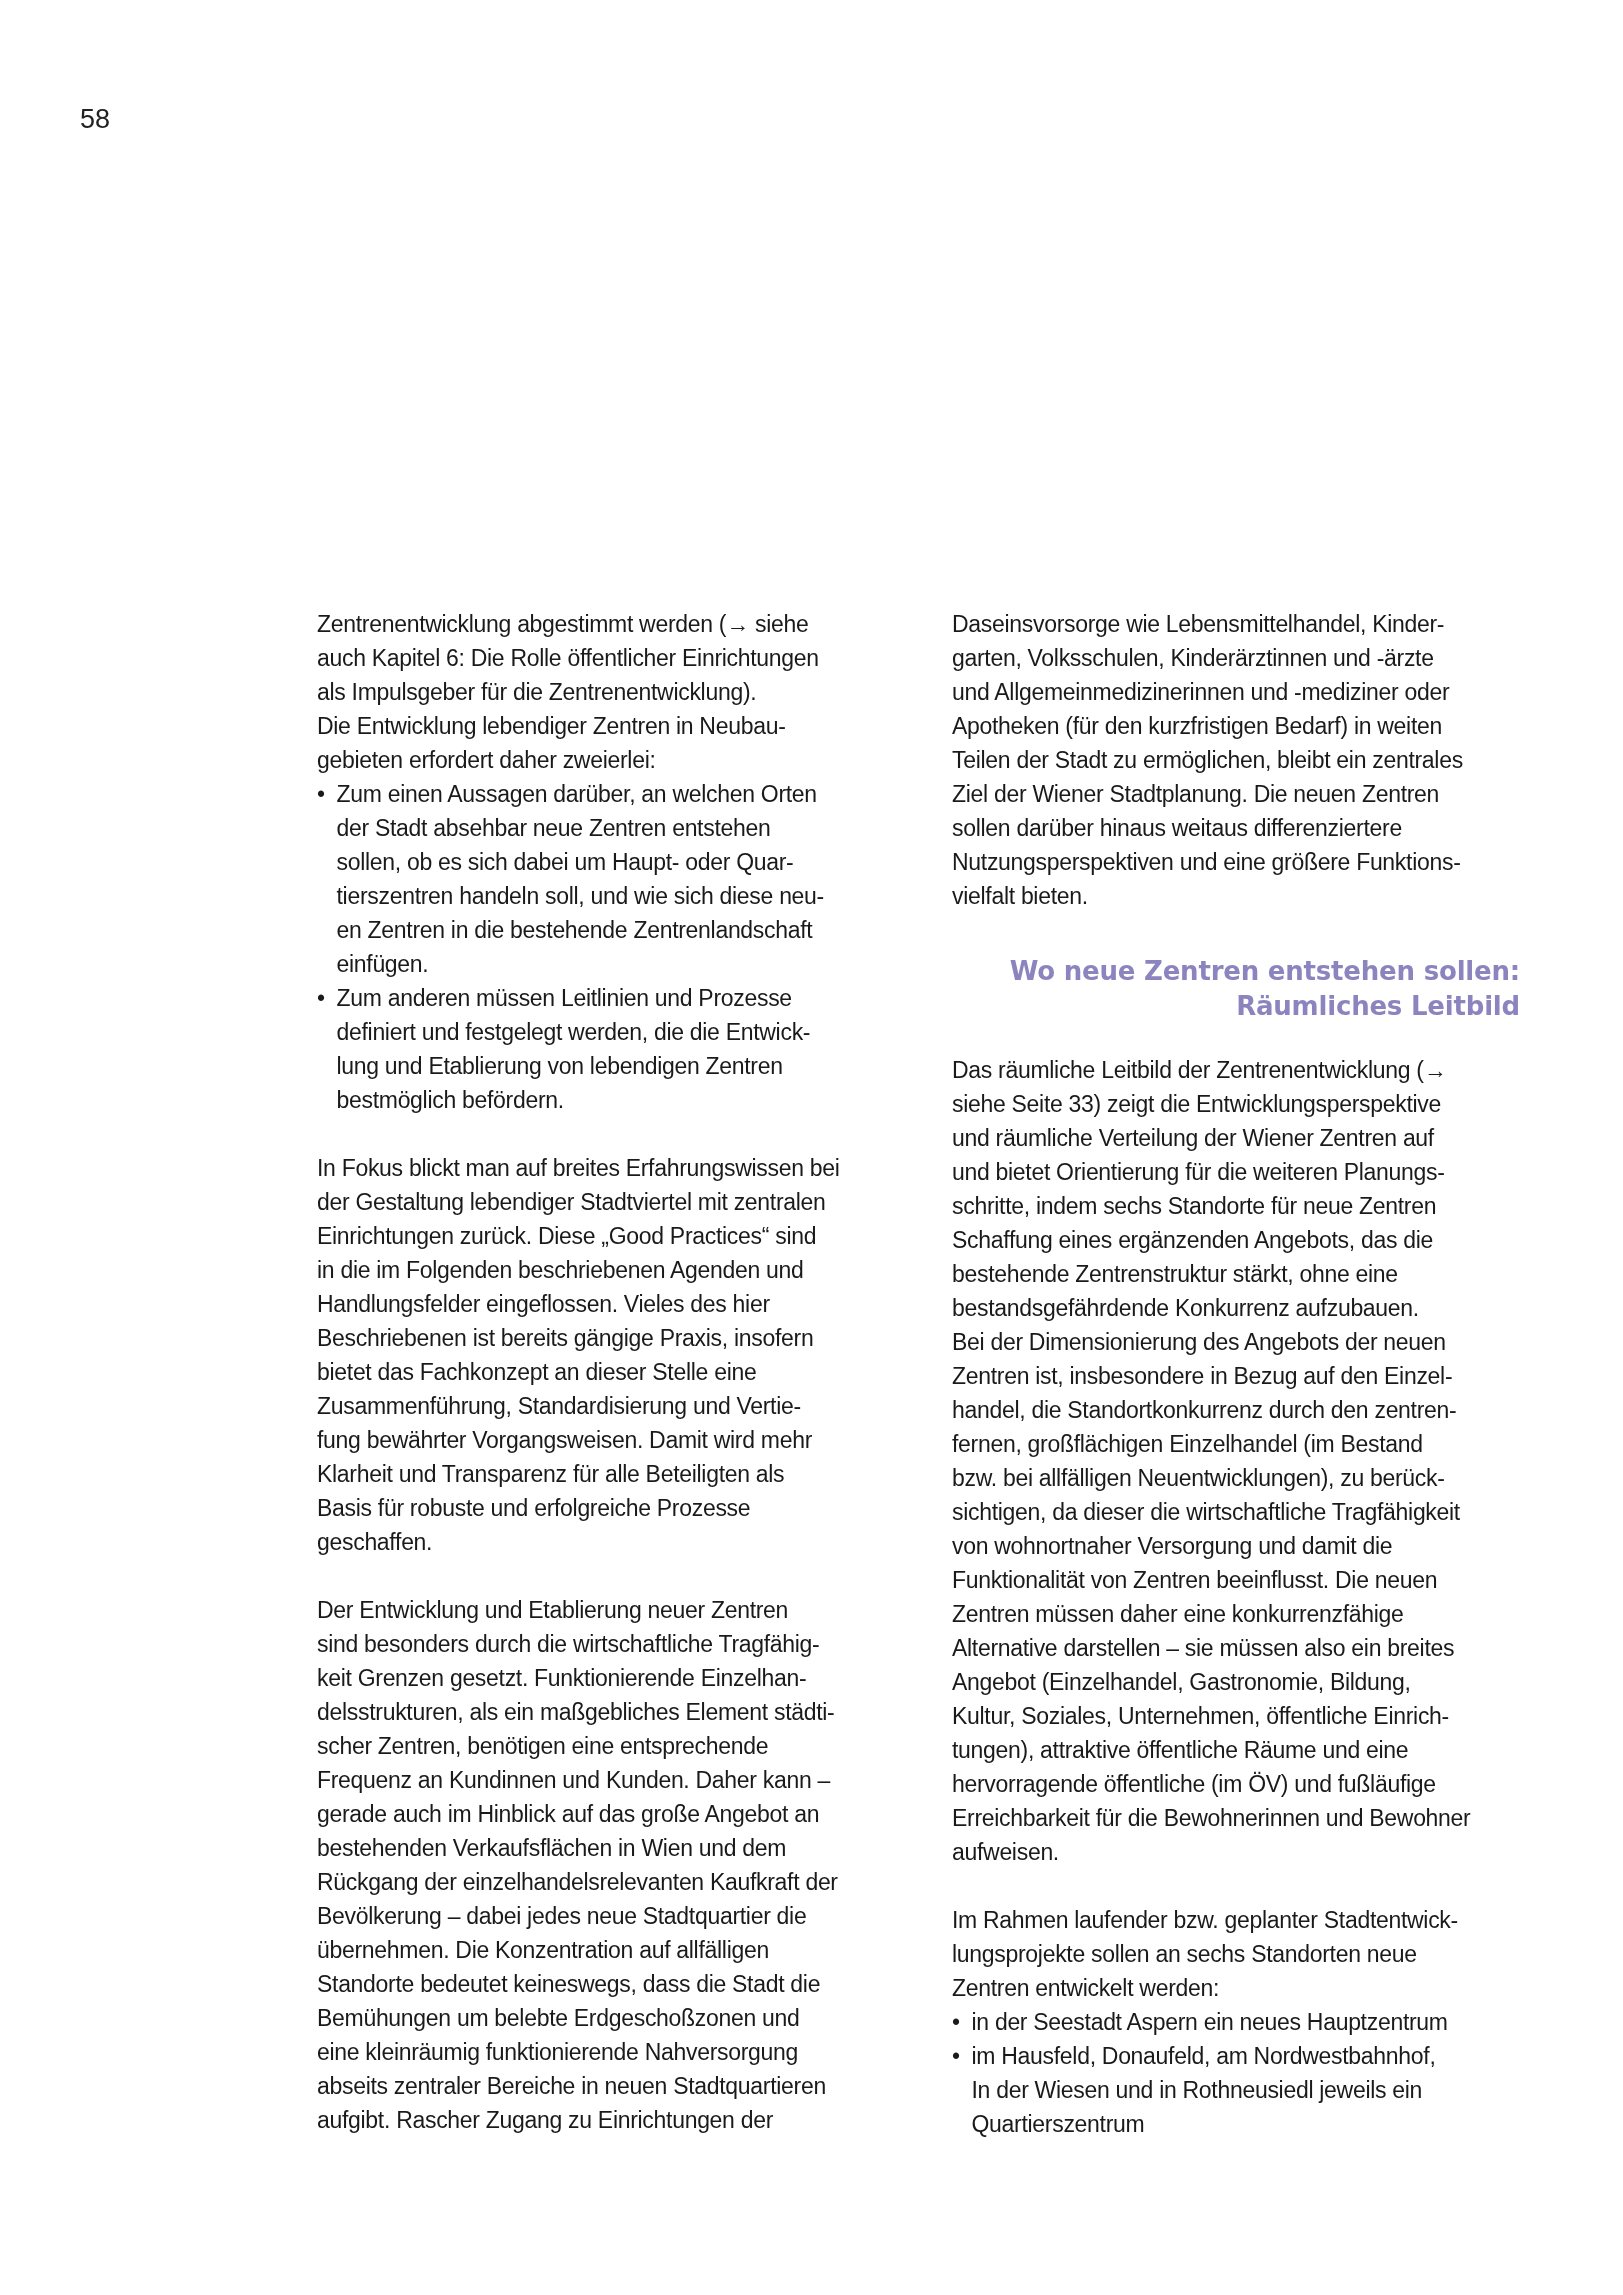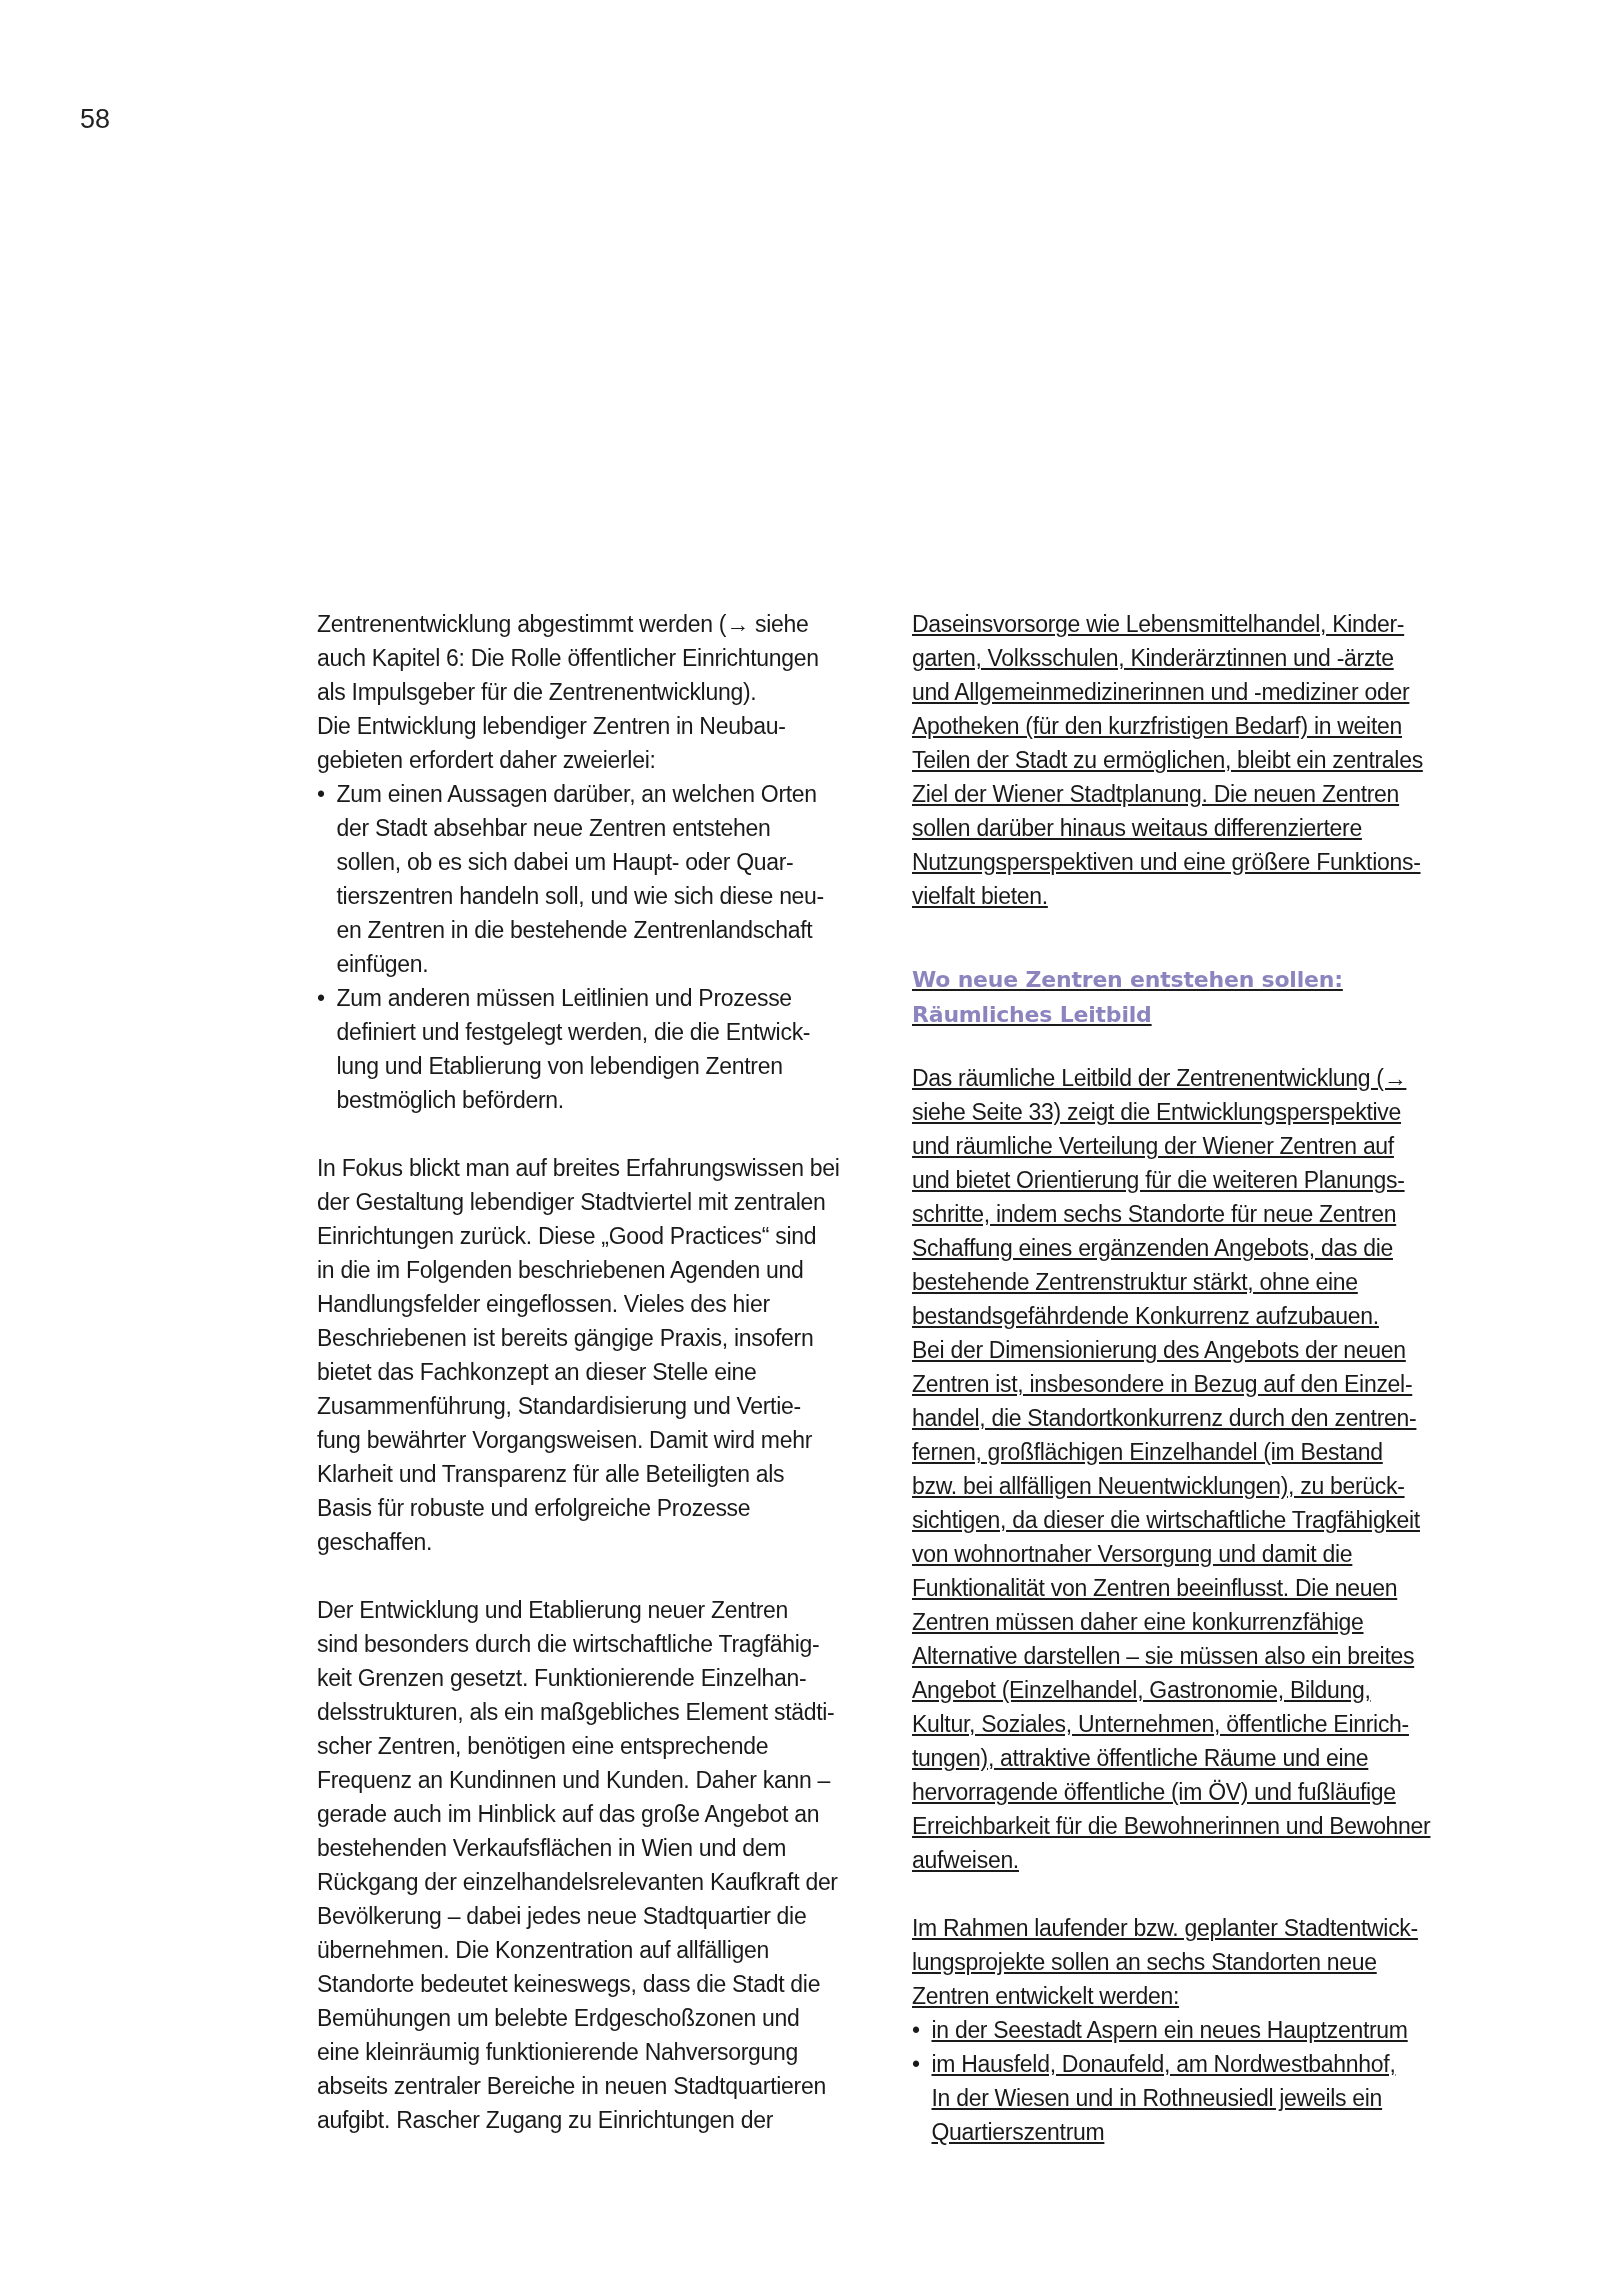--- a/index.html
+++ b/index.html
@@ -1,26 +1,26 @@
 <!DOCTYPE html>
 <html style="font-size:13px"><head>
 <meta charset="utf-8">
 <style>
   html, body { margin: 0; padding: 0; background: #ffffff; }
   body { width: 1623px; height: 2295px; position: relative; overflow: hidden;
          font-family: "Liberation Sans", sans-serif; color: #1a1a1a; }
   .page-number { position: absolute; left: 80px; top: 104px; font-size: 27px; color: #222; }
   .col { position: absolute; top: 607px; width: 568px; font-size: 23px; line-height: 34px; letter-spacing: -0.3px; }
   .col-left { left: 317px; }
-  .col-right { left: 912px; text-decoration: underline; }
+  .col-right { left: 952px; }
   .line { white-space: nowrap; }
   .indent { padding-left: 19.5px; position: relative; }
   .bullet { position: absolute; left: 0; }
   .gap { height: 34px; }
-  .heading { color: #8c84be; font-family: "DejaVu Sans", sans-serif; font-weight: bold; font-size: 22px; line-height: 35px; letter-spacing: -0.2px; margin-top: 15px; }
+  .heading { color: #8c84be; font-family: "DejaVu Sans", sans-serif; font-weight: bold; font-size: 26px; line-height: 35px; letter-spacing: -0.2px; margin-top: 7px; text-align: right; }
   .heading-gap { height: 29px; }
 </style>
 </head>
 <body>
 
 <div class="page-number">58</div>
 
 <div class="col col-left">
   <div>
     <div class="line">Zentrenentwicklung abgestimmt werden (→ siehe</div>

